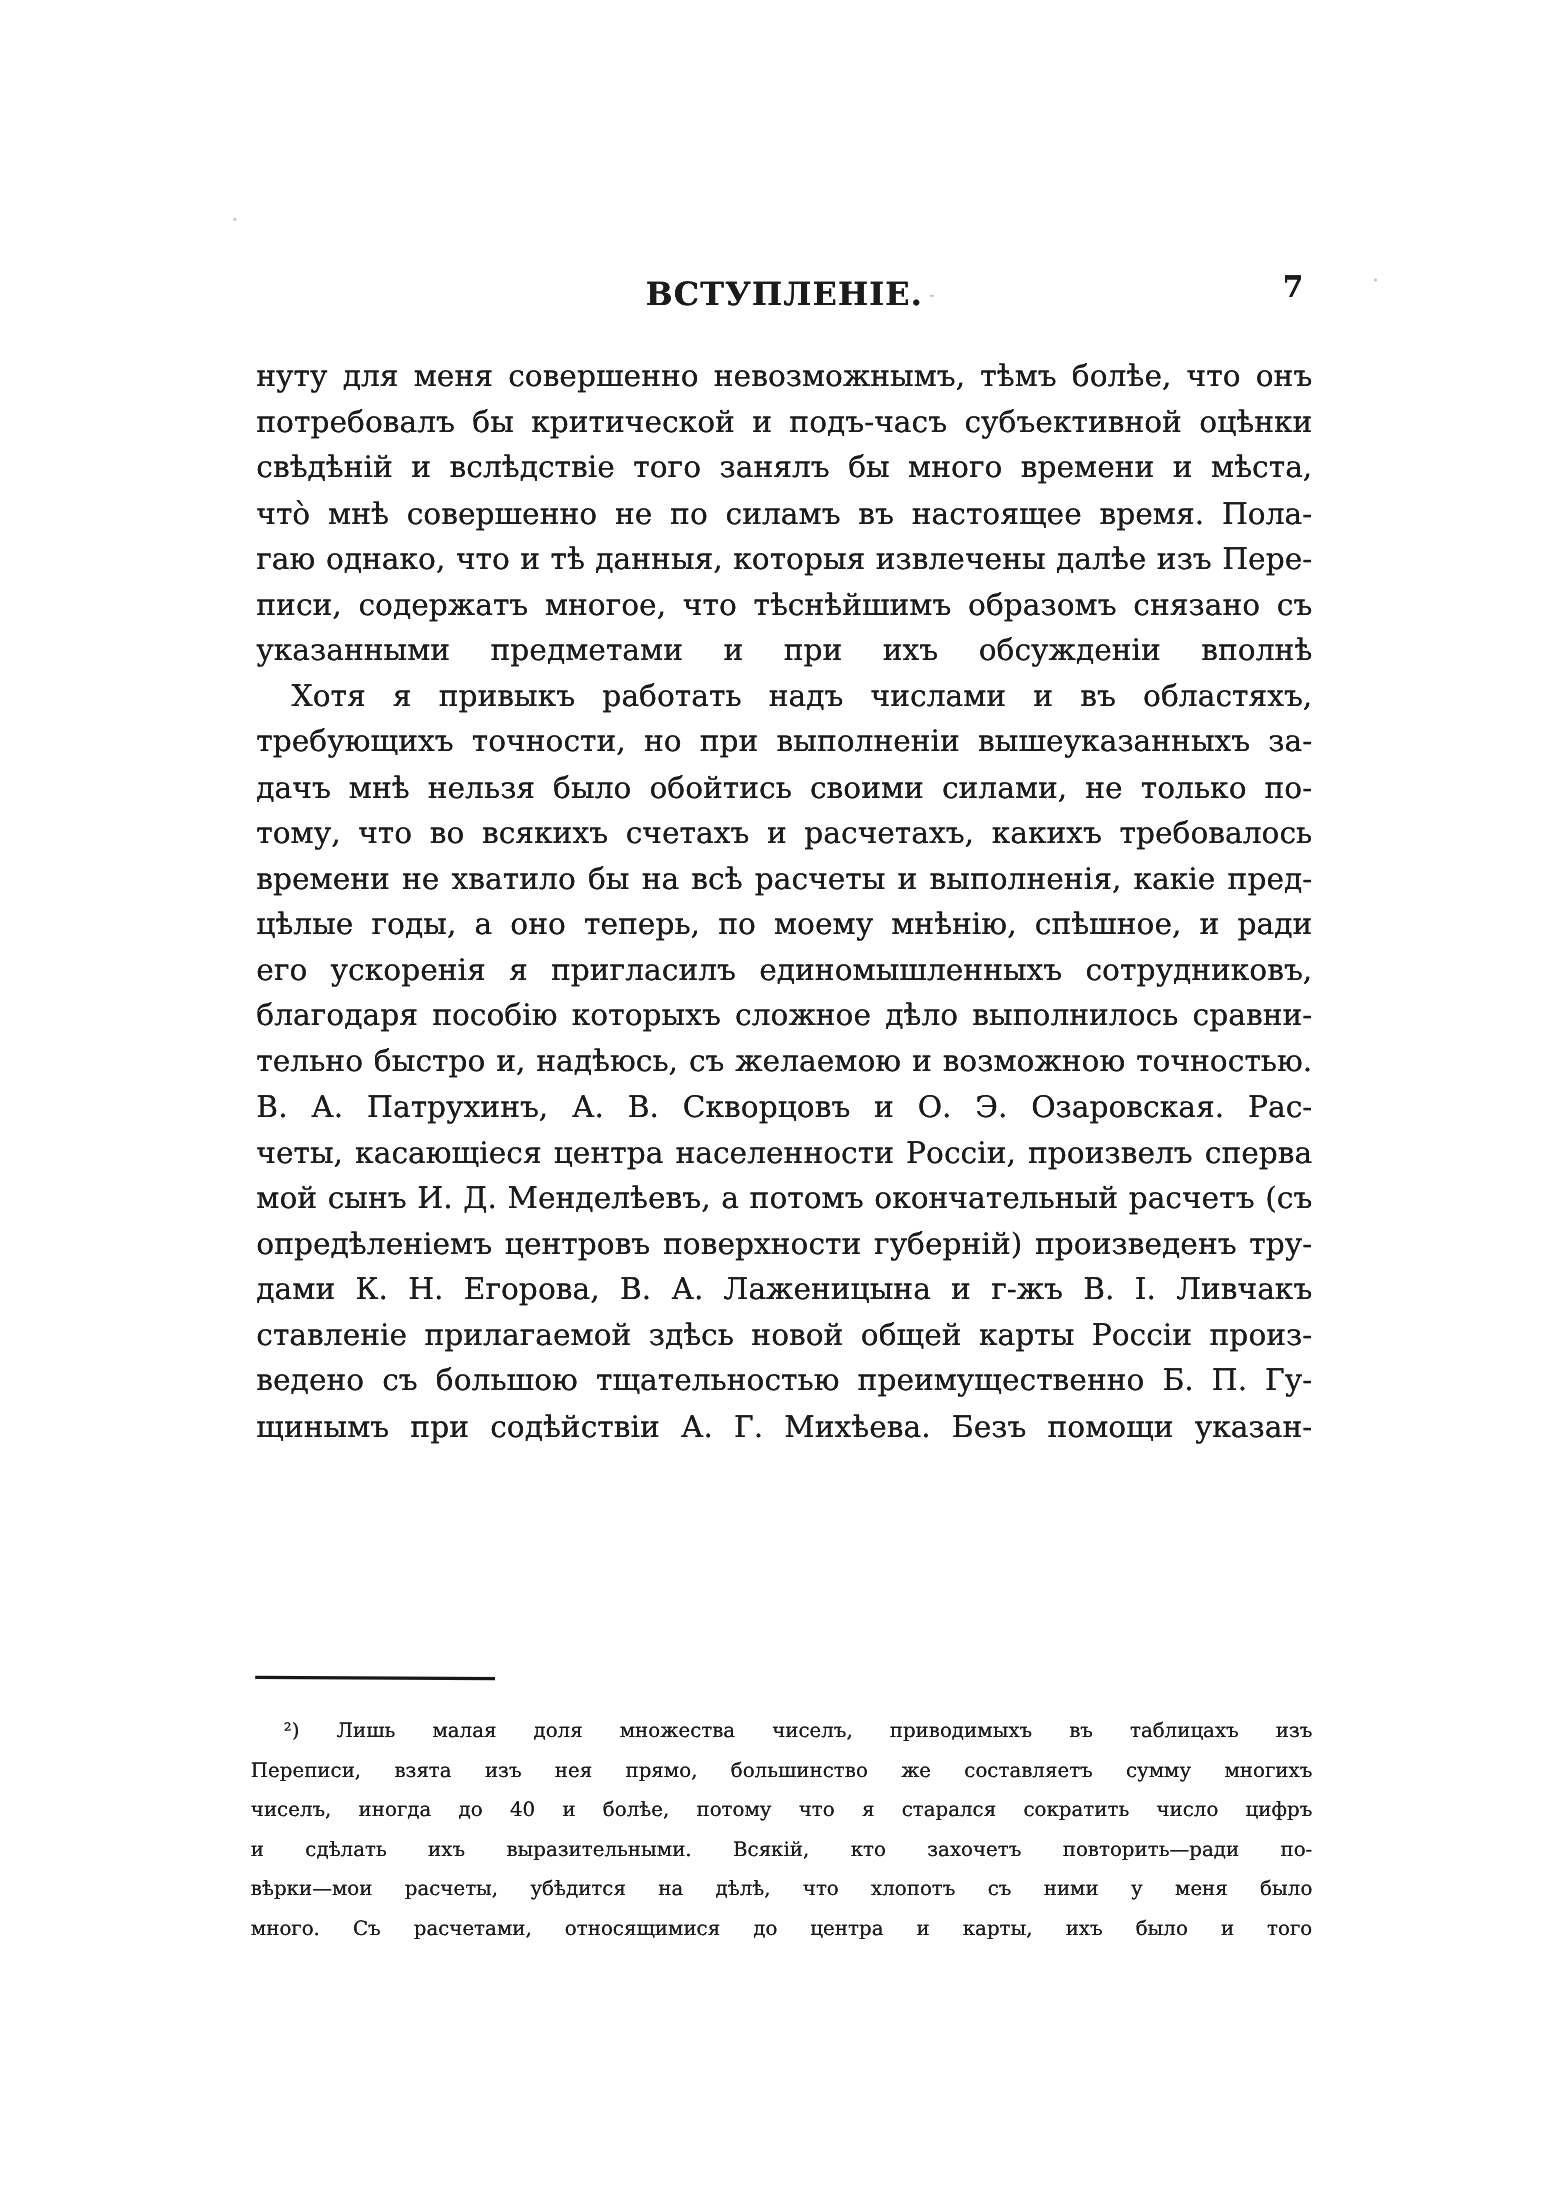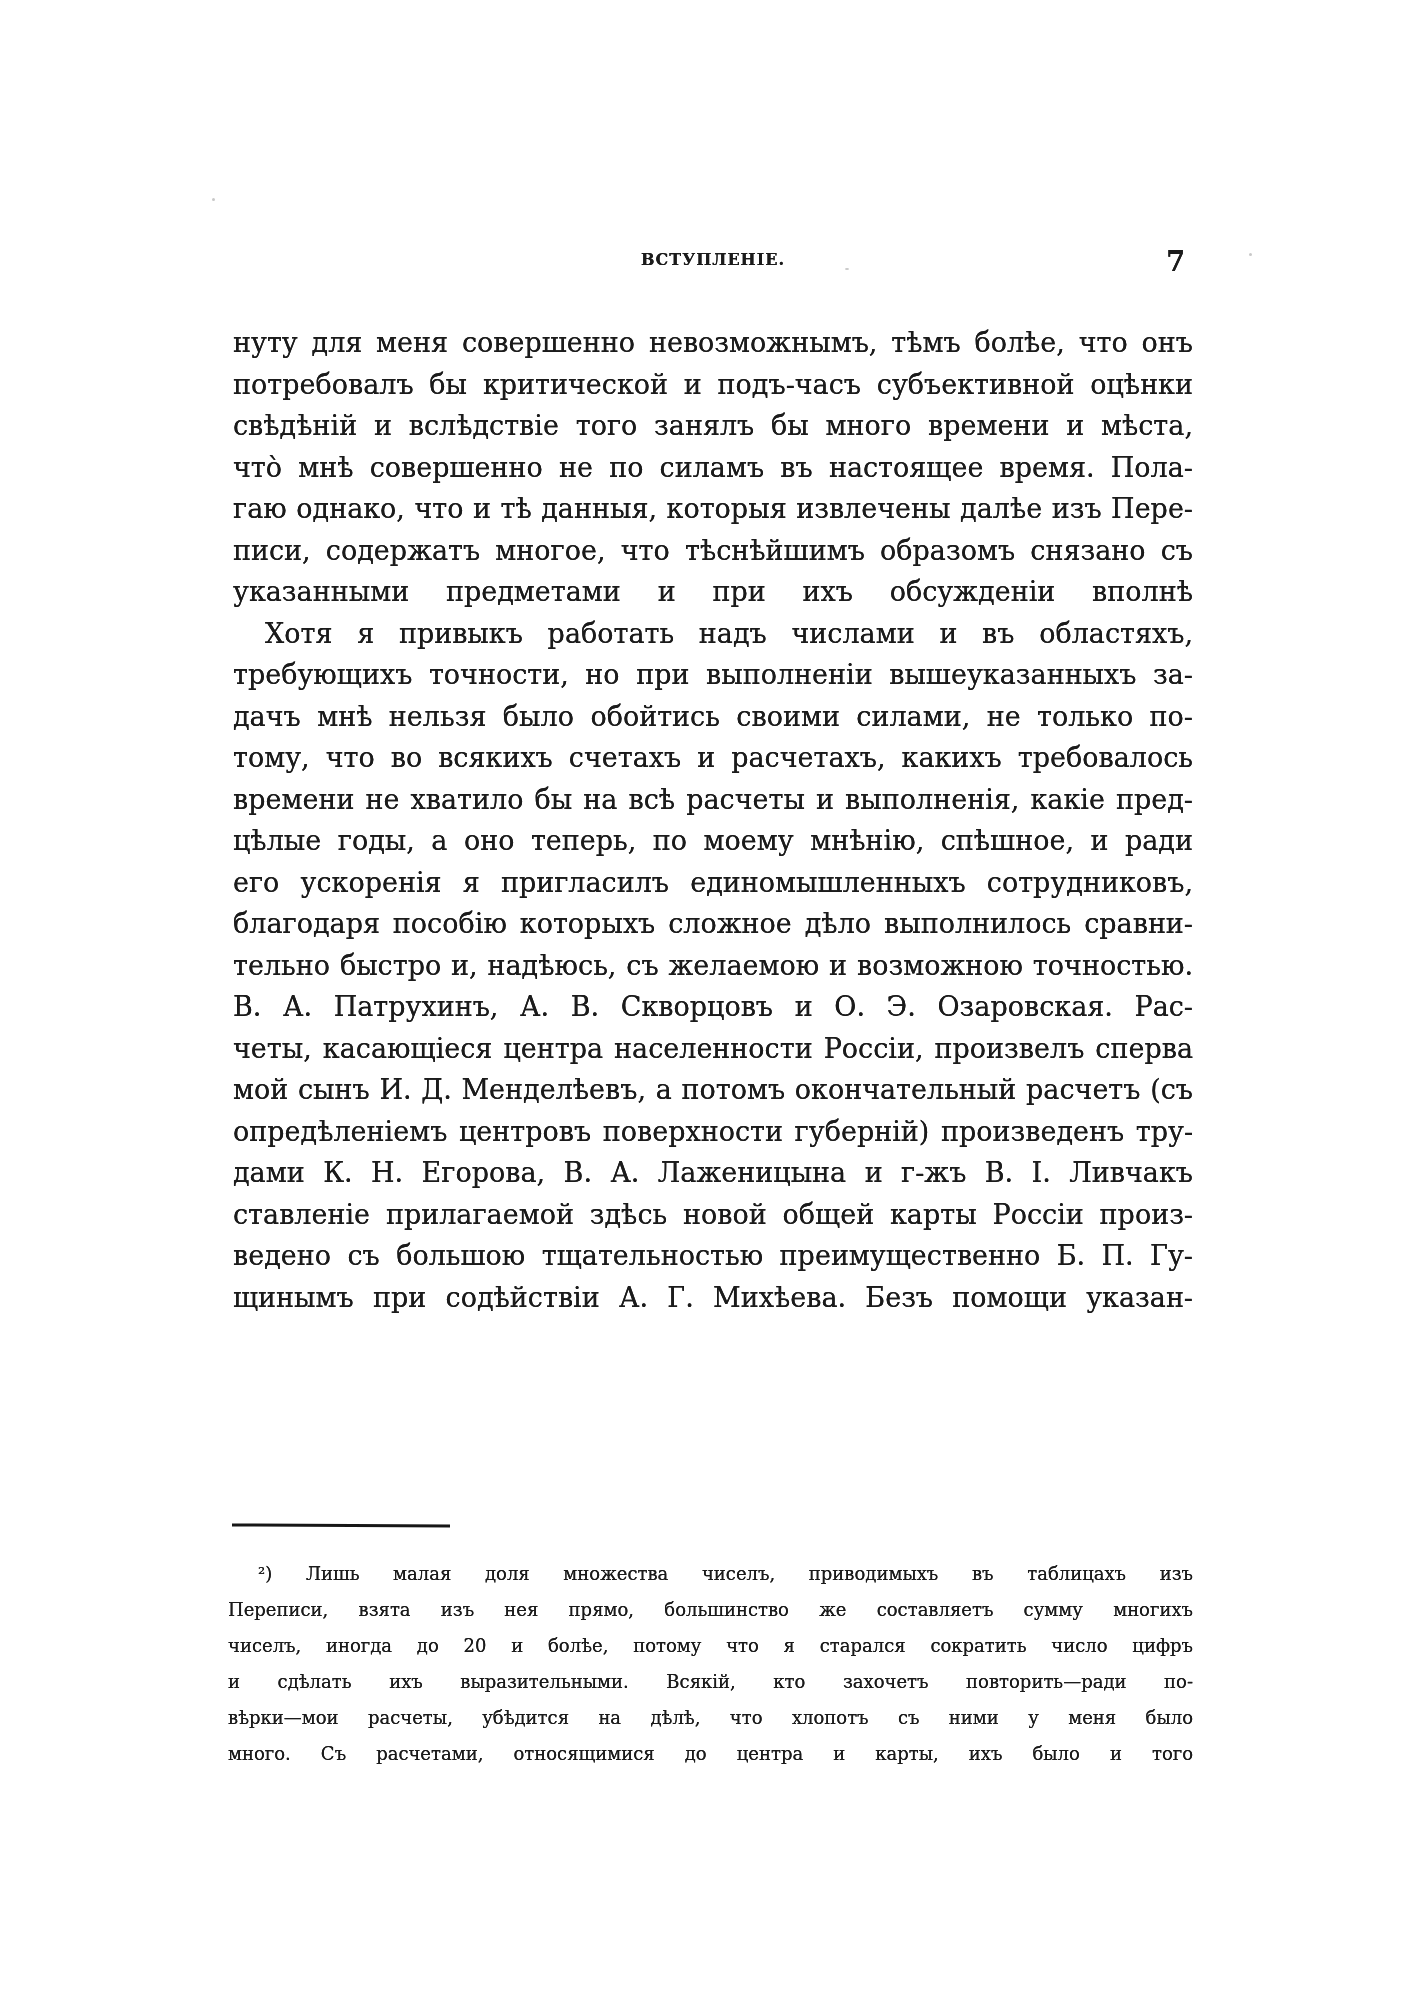--- a/index.html
+++ b/index.html
@@ -10,21 +10,21 @@
     background:#ffffff;
     font-family:"DejaVu Serif","Liberation Serif",serif;
     color:#1b1b1b;
     overflow:hidden;
   }
   
   .running-head { position:absolute; left:233px; top:250px; width:960px; height:34px; }
   .head-title {
     position:absolute; left:0; right:0; top:0;
     text-align:center;
-    font-size:16px; font-weight:bold; letter-spacing:1px;
+    font-size:29px; font-weight:bold; letter-spacing:1px;
     text-shadow:0 0 0.6px currentColor;
   }
   .page-num {
     position:absolute; right:8px; top:-4px;
     font-size:27px; font-weight:bold;
     text-shadow:0 0 0.5px currentColor;
   }
   
   .body-text {
     position:absolute; left:233px; top:322px; width:960px;
@@ -95,19 +95,19 @@
     <div class="line">ставленіе прилагаемой здѣсь новой общей карты Россіи произ-</div>
     <div class="line">ведено съ большою тщательностью преимущественно Б. П. Гу-</div>
     <div class="line">щинымъ при содѣйствіи А. Г. Михѣева. Безъ помощи указан-</div>
   </div>
 
   <div class="fn-rule"></div>
 
   <div class="footnote">
     <div class="line ind">²) Лишь малая доля множества чиселъ, приводимыхъ въ таблицахъ изъ</div>
     <div class="line">Переписи, взята изъ нея прямо, большинство же составляетъ сумму многихъ</div>
-    <div class="line">чиселъ, иногда до 20 и болѣе, потому что я старался сократить число цифръ</div>
+    <div class="line">чиселъ, иногда до 40 и болѣе, потому что я старался сократить число цифръ</div>
     <div class="line">и сдѣлать ихъ выразительными. Всякій, кто захочетъ повторить—ради по-</div>
     <div class="line">вѣрки—мои расчеты, убѣдится на дѣлѣ, что хлопотъ съ ними у меня было</div>
     <div class="line">много. Съ расчетами, относящимися до центра и карты, ихъ было и того</div>
   </div>
 
 </div>
 
 </body></html>

